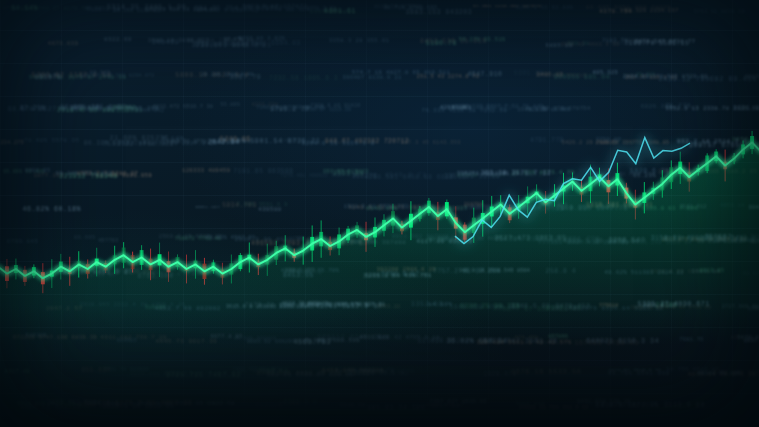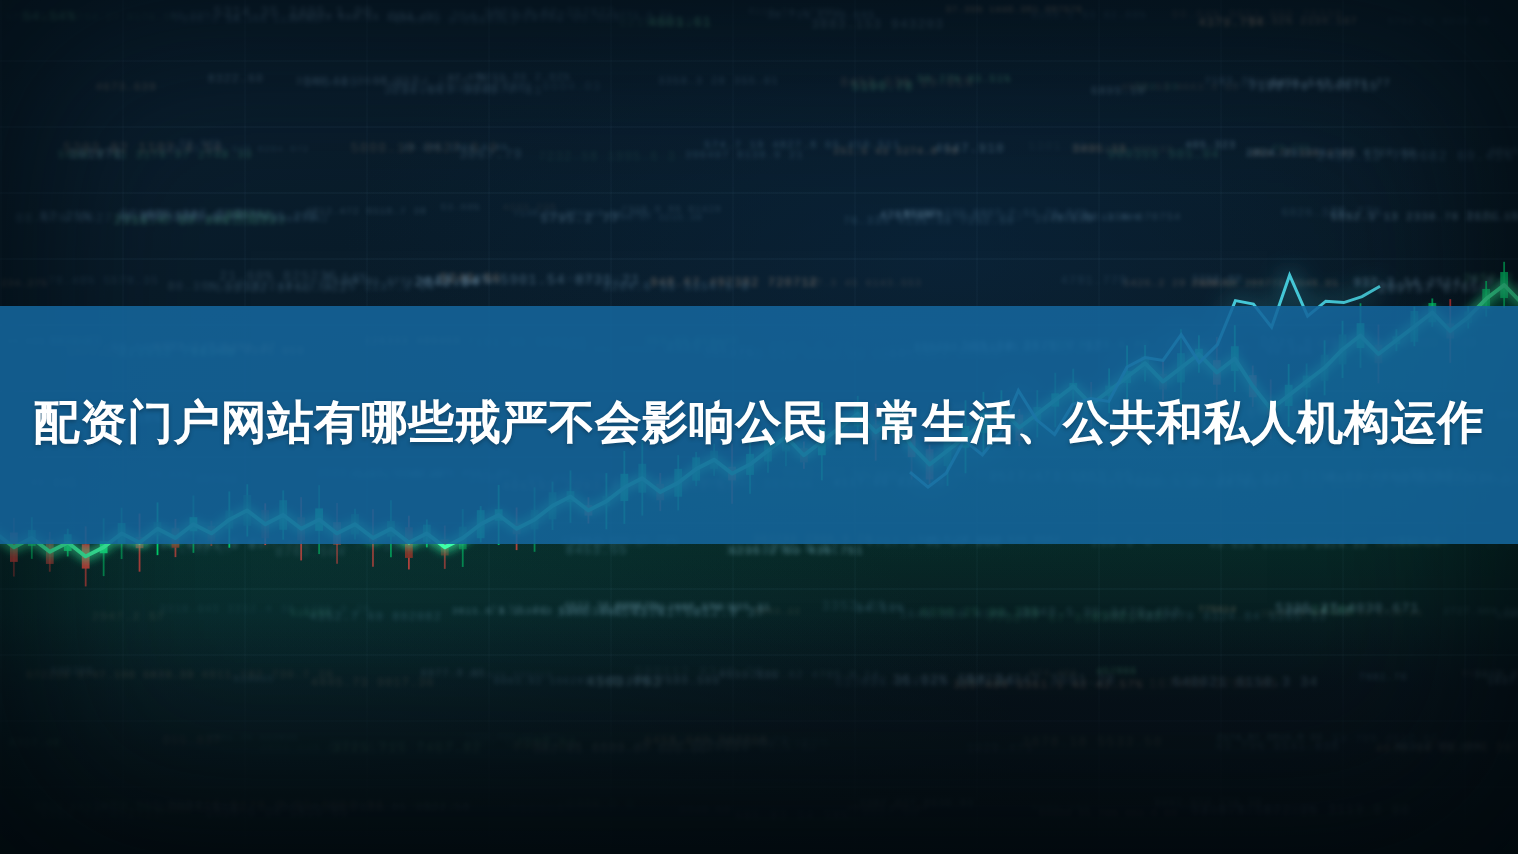--- a/index.html
+++ b/index.html
@@ -644,17 +644,14 @@
       <path id="linePath" class="glow-line" fill="none" stroke="#3dffa8" stroke-width="1.9" stroke-linejoin="round" stroke-linecap="round" d="M-20.0 173.0 L-11.0 175.3 L-2.0 170.7 L6.9 177.6 L15.9 173.0 L24.9 179.9 L33.9 175.3 L42.8 182.2 L51.8 177.6 L60.8 170.7 L69.8 175.3 L78.8 168.4 L87.7 173.0 L96.7 166.1 L105.7 170.7 L114.7 163.8 L123.6 159.2 L132.6 166.1 L141.6 161.5 L150.6 168.4 L159.6 163.8 L168.5 170.7 L177.5 166.1 L186.5 173.0 L195.5 168.4 L204.4 175.3 L213.4 170.7 L222.4 177.6 L231.4 173.0 L240.3 166.1 L249.3 161.5 L258.3 168.4 L267.3 163.8 L276.3 156.9 L285.2 152.3 L294.2 159.2 L303.2 154.6 L312.2 147.7 L321.1 143.1 L330.1 150.0 L339.1 145.4 L348.1 138.5 L357.1 133.9 L366.0 140.8 L375.0 136.2 L384.0 129.3 L393.0 122.4 L401.9 131.6 L410.9 124.7 L419.9 117.8 L428.9 110.9 L437.9 120.1 L446.8 113.2 L455.8 127.0 L464.8 136.2 L473.8 129.3 L482.7 122.4 L491.7 115.5 L500.7 108.6 L509.7 117.8 L518.7 110.9 L527.6 104.0 L536.6 97.1 L545.6 106.3 L554.6 99.4 L563.5 92.5 L572.5 85.6 L581.5 94.8 L590.5 87.9 L599.4 81.0 L608.4 90.2 L617.4 83.3 L626.4 97.1 L635.4 108.6 L644.3 101.7 L653.3 94.8 L662.3 87.9 L671.3 78.7 L680.2 71.8 L689.2 81.0 L698.2 74.1 L707.2 67.2 L716.2 60.3 L725.1 69.5 L734.1 62.6 L743.1 53.4 L752.1 46.5 L761.0 55.7 L770.0 48.8 L779.0 39.6"></path>
       <g id="cyanSpikes" filter="url(#bigglow)">
           <path d="M455.0 140.1 L464.0 147.6 L473.1 140.6 L482.1 124.0 L491.2 131.4 L500.2 120.4 L509.2 99.2 L518.3 113.9 L527.3 121.2 L536.3 106.3 L545.4 103.3 L554.4 104.7 L563.5 87.5 L572.5 82.8 L581.5 84.2 L590.6 71.3 L599.6 85.3 L608.7 76.3 L617.7 54.3 L626.7 56.0 L635.8 67.6 L644.8 41.6 L653.8 62.1 L662.9 54.6 L671.9 55.3 L681.0 52.3 L690.0 47.1" fill="none" stroke="#4fe3f2" stroke-width="1.5" opacity=".85"></path>
         </g>
     </svg>
   </div>
 
   <div class="bottom-fade"></div>
   <div class="edge-vignette"></div>
 
-  <div id="banner">
-    <div id="banner-title">配资门户网站有哪些戒严不会影响公民日常生活、公共和私人机构运作</div>
-  </div>
 
 </div>
 
 </body></html>

